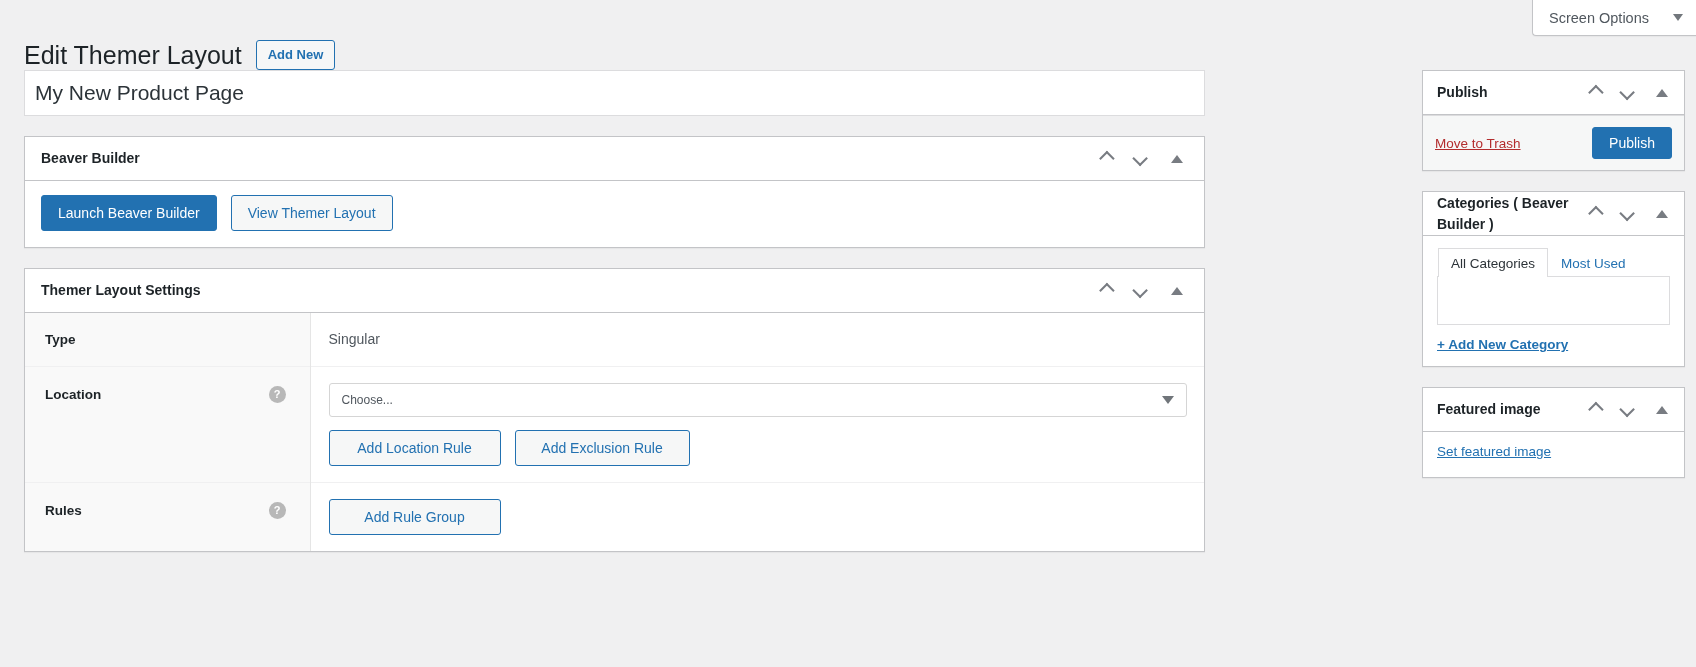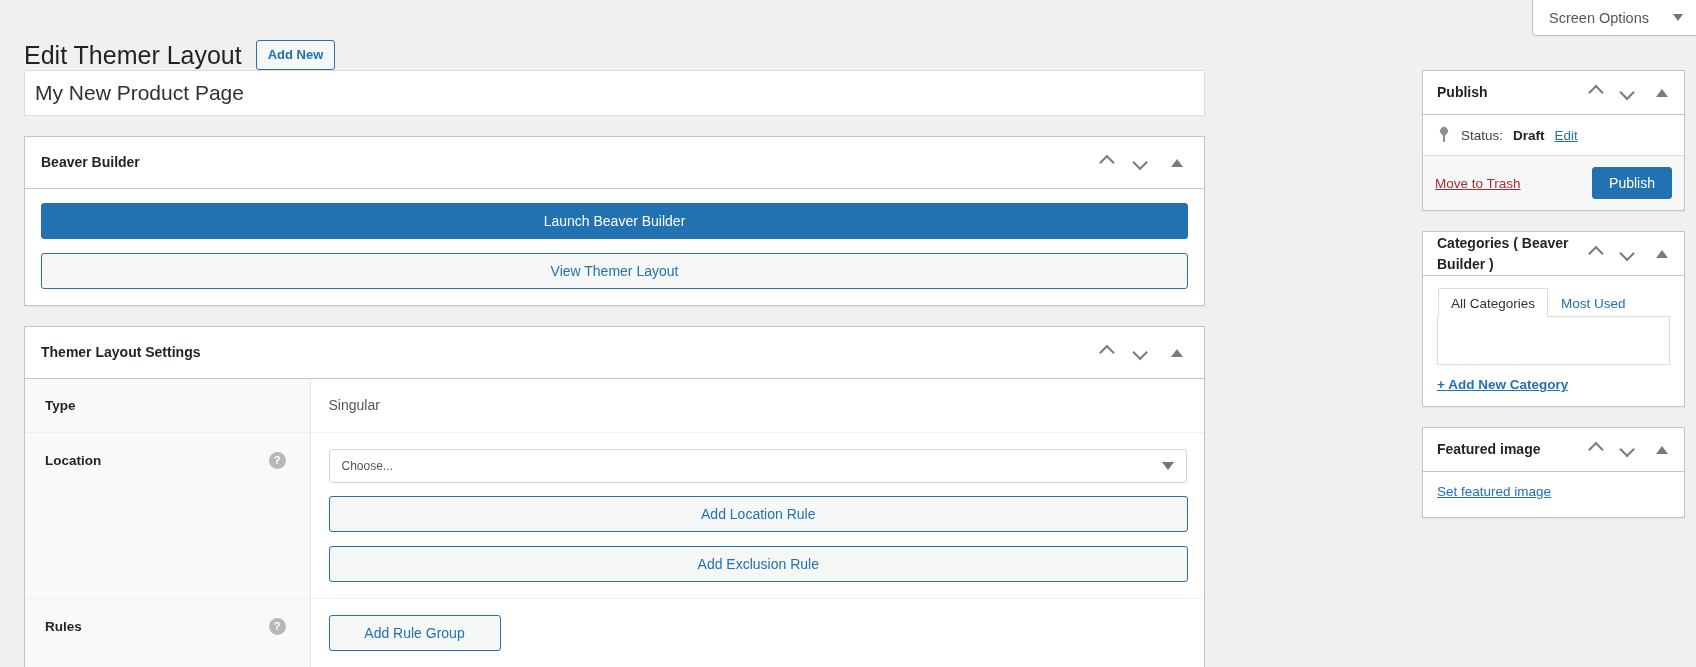--- a/index.html
+++ b/index.html
@@ -95,21 +95,21 @@
   .postbox {
     background: #fff;
     border: 1px solid #c3c4c7;
     box-shadow: 0 1px 1px rgba(0,0,0,.04);
     margin-top: 20px;
   }
   .postbox-header {
     display: flex;
     align-items: center;
     justify-content: space-between;
-    height: 52px;
+    height: 44px;
     padding: 0 12px 0 16px;
     border-bottom: 1px solid #c3c4c7;
   }
   .postbox-title {
     font-size: 14px;
     font-weight: bold;
     color: #1d2327;
     line-height: 1.4;
   }
   .postbox-handles {
@@ -161,21 +161,21 @@
   .btn-primary {
     background: #2271b1;
     border: 1px solid #2271b1;
     color: #fff;
   }
   .btn-secondary {
     background: #f6f7f7;
     border: 1px solid #2271b1;
     color: #2271b1;
   }
-  .btn-row { display: flex; gap: 14px; flex-direction: column; }
+  .btn-row { display: flex; gap: 14px; }
 
   
   .settings-table { width: 100%; border-collapse: collapse; }
   .settings-table tr { border-bottom: 1px solid #f0f0f1; }
   .settings-table tr:last-child { border-bottom: none; }
   .settings-table th {
     width: 285px;
     background: #f9f9f9;
     border-right: 1px solid #e5e5e5;
     text-align: left;
@@ -458,26 +458,20 @@
             <span class="chev up"></span>
           </button>
         <button class="handle-btn">
             <span class="chev down"></span>
           </button>
         <button class="handle-btn">
             <span class="tri-up"></span>
           </button>
       </span>
     </div>
-    <div class="publish-status-row">
-      <span class="pin-icon"></span>
-      <span>Status:</span>
-      <span class="status-strong">Draft</span>
-      <span class="link">Edit</span>
-    </div>
     <div class="publish-actions">
       <span class="link-danger">Move to Trash</span>
       <button class="publish-btn">Publish</button>
     </div>
   </div>
 
   <div class="postbox">
     <div class="postbox-header">
       <span class="postbox-title" style="max-width:190px">Categories ( Beaver Builder )</span>
       <span class="postbox-handles">

